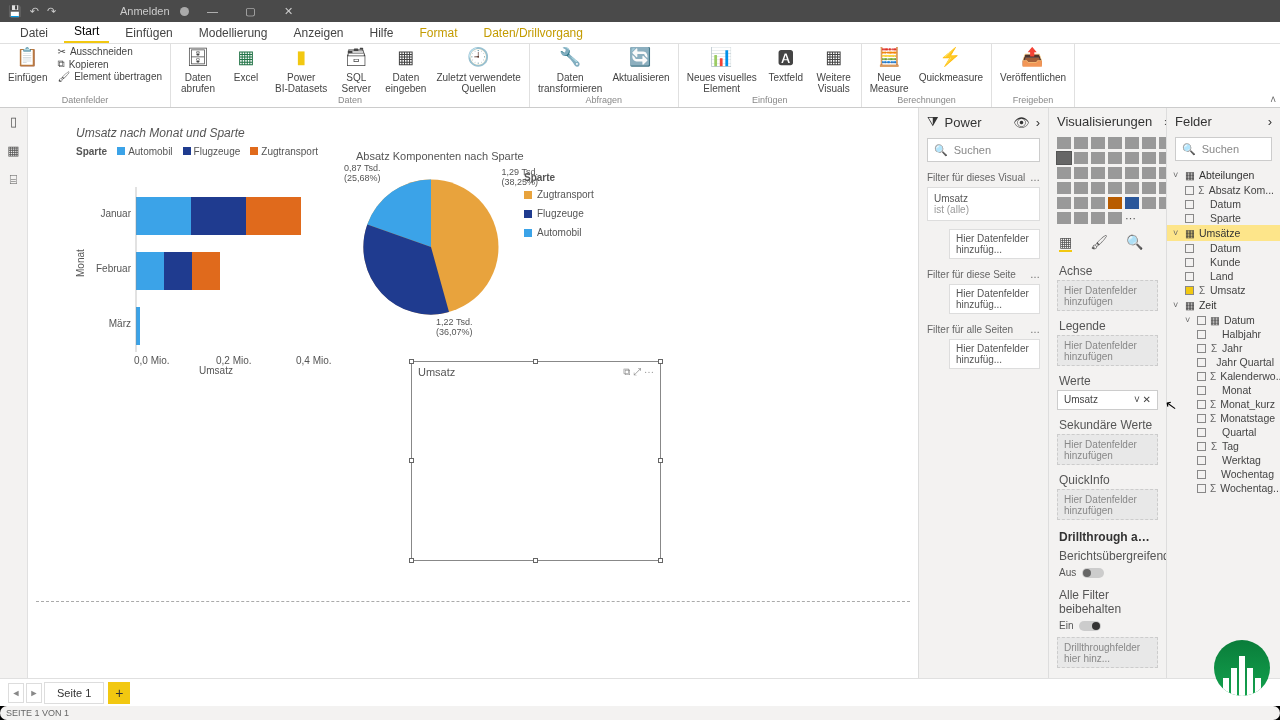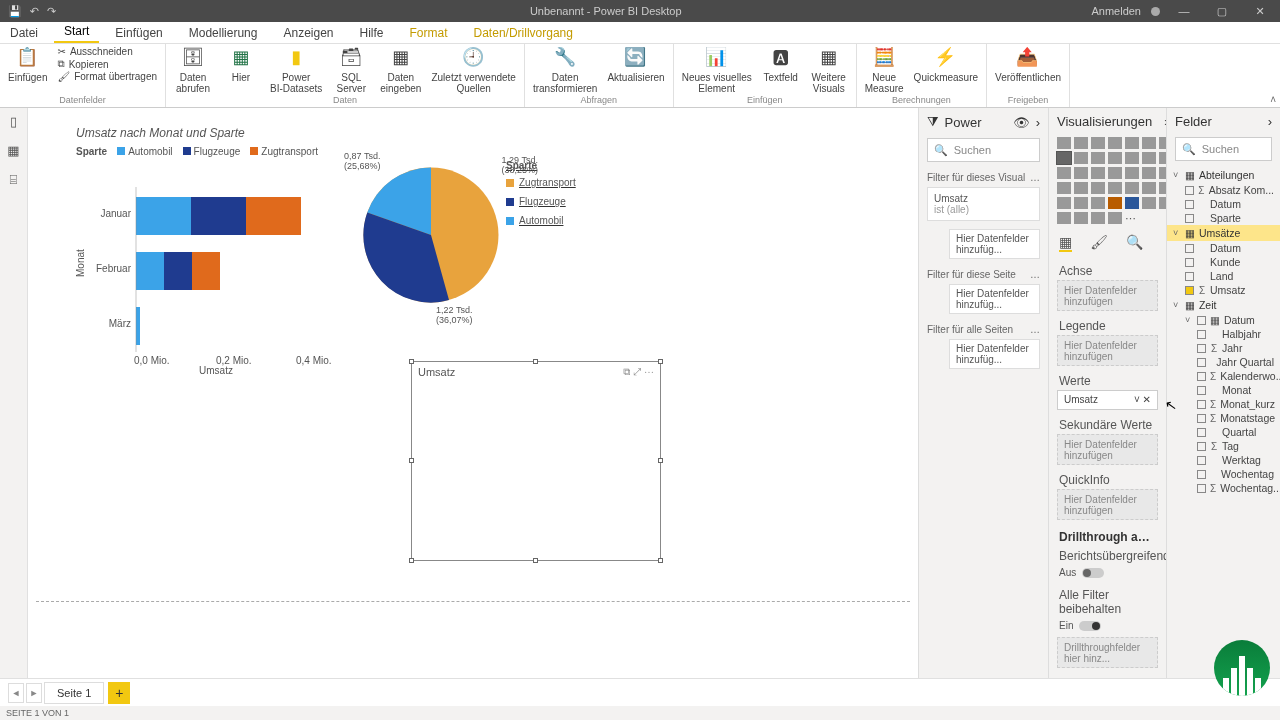--- a/index.html
+++ b/index.html
@@ -4,21 +4,21 @@
 <style>
 * { margin: 0; padding: 0; box-sizing: border-box; font-family: "Segoe UI", Arial, sans-serif; }
 body { background: #000; width: 1280px; height: 720px; overflow: hidden; font-size: 11px; color: #333; }
 .titlebar { height: 22px; background: #4a4a4a; display: flex; align-items: center; color: #ccc; font-size: 11px; }
 .tb-left { width: 120px; display: flex; gap: 8px; padding-left: 8px; }
 .tb-left span { cursor: pointer; }
 .tb-center { flex: 1; text-align: center; }
 .tb-right { display: flex; align-items: center; gap: 10px; padding-right: 6px; }
 .tb-right .win-btn { width: 28px; text-align: center; cursor: pointer; }
 .dot { width: 9px; height: 9px; border-radius: 50%; background: #aaa; display: inline-block; }
-.ribbon-tabs { height: 22px; background: #fff; display: flex; align-items: flex-end; gap: 6px; border-bottom: 1px solid #e0e0e0; }
+.ribbon-tabs { height: 22px; background: #fff; display: flex; align-items: flex-end; padding-left: 10px; gap: 6px; border-bottom: 1px solid #e0e0e0; }
 .ribbon-tab { padding: 3px 10px; font-size: 12px; color: #444; cursor: pointer; }
 .ribbon-tab.active { border-bottom: 2px solid #f2c811; color: #000; }
 .ribbon-tab.color1 { color: #c39b00; }
 .ribbon-tab.color2 { color: #c39b00; }
 .ribbon { height: 64px; background: #fff; display: flex; border-bottom: 1px solid #ccc; position: relative; }
 .ribbon-group { border-right: 1px solid #e0e0e0; padding: 2px 8px 0; display: flex; flex-direction: column; justify-content: space-between; }
 .ribbon-group .label { font-size: 9px; color: #888; text-align: center; padding-bottom: 2px; }
 .rg-row { display: flex; gap: 10px; align-items: flex-start; }
 .rg-stack { display: flex; flex-direction: column; gap: 1px; font-size: 10px; color: #444; }
 .rg-stack span { cursor: pointer; display: flex; align-items: center; gap: 4px; }
@@ -69,35 +69,34 @@
 .field-item { font-size: 10.5px; color: #444; padding: 1px 6px 1px 18px; display: flex; align-items: center; gap: 4px; cursor: pointer; white-space: nowrap; overflow: hidden; text-overflow: ellipsis; }
 .field-item .cb { width: 9px; height: 9px; border: 1px solid #888; display: inline-block; flex-shrink: 0; }
 .field-item .cb.chk { background: #f2c811; }
 .field-item .sigma { font-size: 10px; color: #666; width: 8px; text-align: center; }
 .caret { width: 8px; display: inline-block; color: #666; font-size: 9px; }
 .statusbar { height: 28px; background: #fff; border-top: 1px solid #e0e0e0; display: flex; align-items: center; }
 .page-nav { display: flex; align-items: center; gap: 2px; padding-left: 8px; }
 .page-arrow { width: 16px; height: 20px; border: 1px solid #ddd; display: flex; align-items: center; justify-content: center; font-size: 9px; color: #888; cursor: pointer; }
 .page-tab { padding: 4px 12px; border: 1px solid #ddd; background: #fff; font-size: 11px; cursor: pointer; }
 .page-add { width: 22px; height: 22px; background: #f2c811; display: flex; align-items: center; justify-content: center; font-size: 14px; color: #333; cursor: pointer; margin-left: 2px; }
-.footer { height: 14px; background: #f3f2f1; font-size: 9px; color: #666; padding-left: 6px; display: flex; align-items: center; }
+.footer { height: 14px; background: #f3f2f1; font-size: 9px; color: #666; padding-left: 6px; display: flex; align-items: center; border-radius: 7px; }
 .green-logo { position: absolute; right: 10px; bottom: 24px; width: 56px; height: 56px; border-radius: 50%; background: linear-gradient(#0a7d3a,#13a24e); display: flex; align-items: flex-end; justify-content: center; overflow: hidden; }
 .green-logo .bar { width: 6px; background: #fff; margin: 0 1px; }
 .cursor-arrow { position: absolute; left: 1165px; top: 397px; font-size: 14px; color: #000; pointer-events: none; transform: rotate(-10deg); }
 </style>
 </head>
 <body>
 
 <div class="titlebar">
   <div class="tb-left">
     <span>💾</span>
     <span>↶</span>
     <span>↷</span>
   </div>
-  <div class="tb-center">Unbenannt - Power BI Desktop</div>
   <div class="tb-right">
     <span>Anmelden</span>
     <span class="dot"></span>
     <span class="win-btn">—</span>
     <span class="win-btn">▢</span>
     <span class="win-btn">✕</span>
   </div>
 </div>
 
 <div class="ribbon-tabs">
@@ -114,35 +113,35 @@
 <div class="ribbon">
   <div class="ribbon-group">
     <div class="rg-row">
       <div class="big-btn">
           <div class="ico">📋</div>
           <span>Einfügen</span>
         </div>
       <div class="rg-stack">
         <span>✂ <span>Ausschneiden</span></span>
         <span>⧉ <span>Kopieren</span></span>
-        <span>🖌 <span>Format übertragen</span></span>
+        <span>🖌 <span>Element übertragen</span></span>
       </div>
     </div>
     <div class="label">Datenfelder</div>
   </div>
   <div class="ribbon-group">
     <div class="rg-row">
       <div class="big-btn">
           <div class="ico">🗄</div>
           <span style="white-space:pre-line">Daten
 abrufen</span>
         </div>
       <div class="big-btn">
           <div class="ico" style="color:#217346">▦</div>
-          <span>Hier</span>
+          <span>Excel</span>
         </div>
       <div class="big-btn">
           <div class="ico" style="color:#f2c811">▮</div>
           <span style="white-space:pre-line">Power
 BI-Datasets</span>
         </div>
       <div class="big-btn">
           <div class="ico">🗃</div>
           <span style="white-space:pre-line">SQL
 Server</span>
@@ -258,21 +257,22 @@
           <line x1="60" y1="30" x2="60" y2="195" stroke="#888" stroke-width="0.5"></line>
 
           <text x="58" y="207" class="axis-lbl">0,0 Mio.</text>
           <text x="140" y="207" class="axis-lbl">0,2 Mio.</text>
           <text x="220" y="207" class="axis-lbl">0,4 Mio.</text>
         </svg>
         <div style="text-align:center; font-size:10px; color:#555; margin-top:-4px;">Umsatz</div>
       </div>
 
       <div class="visual" style="left:320px; top:34px; width:320px;">
-        <div style="display:flex; margin-top:10px;text-decoration:underline;">
+        <div style="font-size:11px; color:#555;">Absatz Komponenten nach Sparte</div>
+        <div style="display:flex; gap:18px; margin-top:10px;">
           <div style="position:relative; width:150px; height:150px;">
             <svg width="150" height="150" viewBox="0 0 100 100">
               <circle cx="50" cy="50" r="45" fill="#e8a33d"></circle>
               <path d="M50 50 L50 5 A45 45 0 0 0 7.5 35 Z" fill="#3ba3e8"></path>
               <path d="M50 50 L7.5 35 A45 45 0 0 0 62 93.4 Z" fill="#1f3b8f"></path>
             </svg>
             <div style="position:absolute; left:-12px; top:-8px; font-size:9px; color:#555; text-align:center; line-height:1.1;">
               <span>0,87 Tsd.</span><br><span>(25,68%)</span>
             </div>
             <div style="position:absolute; right:-32px; top:-4px; font-size:9px; color:#555; text-align:center; line-height:1.1;">

